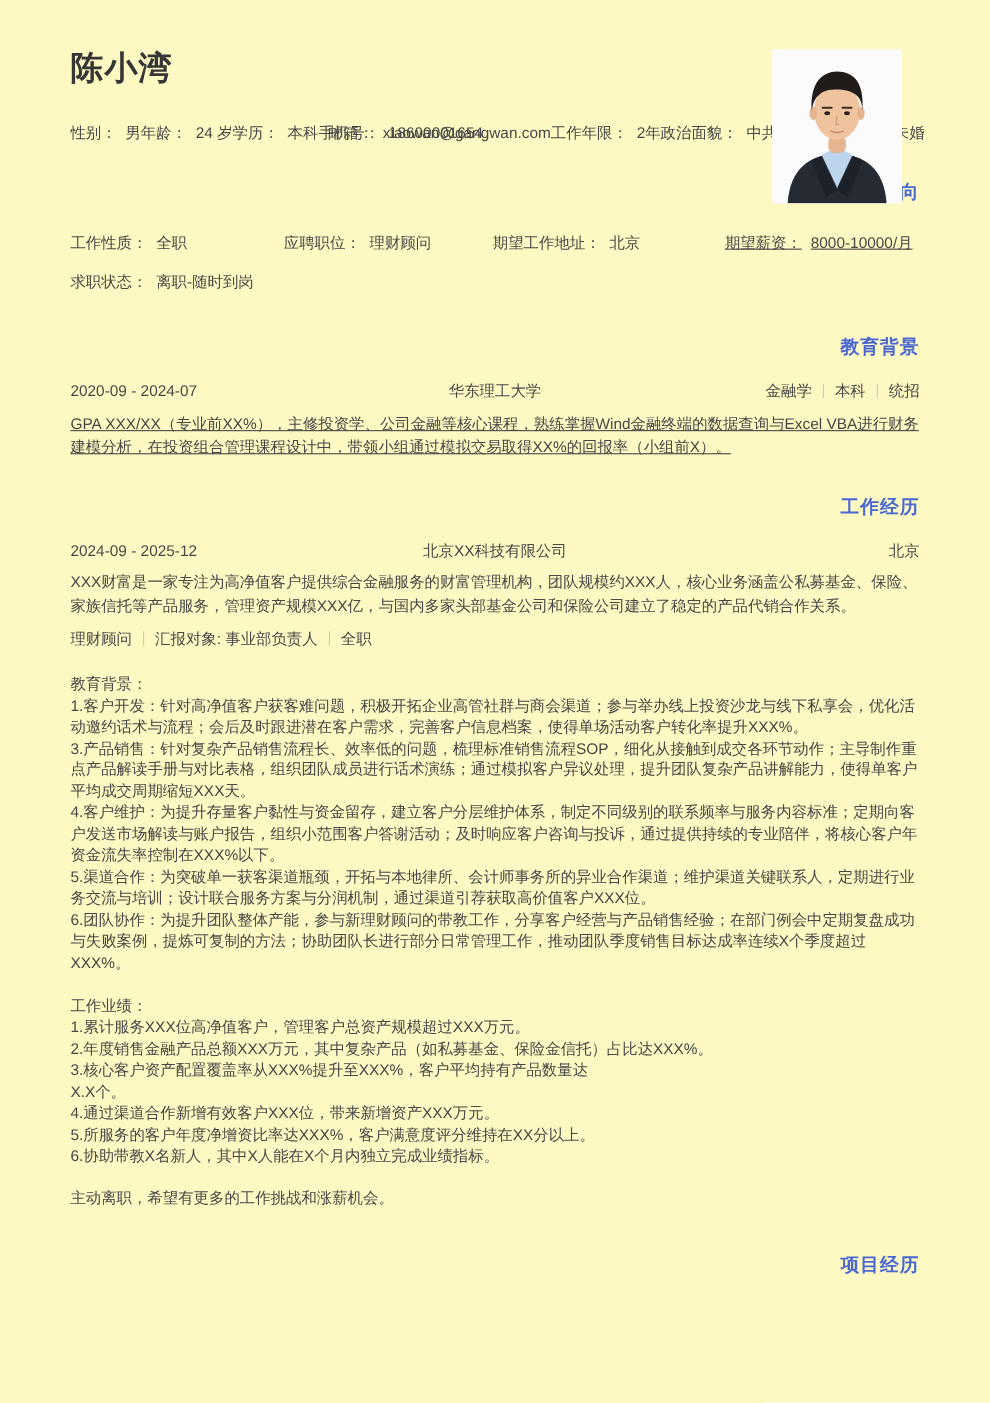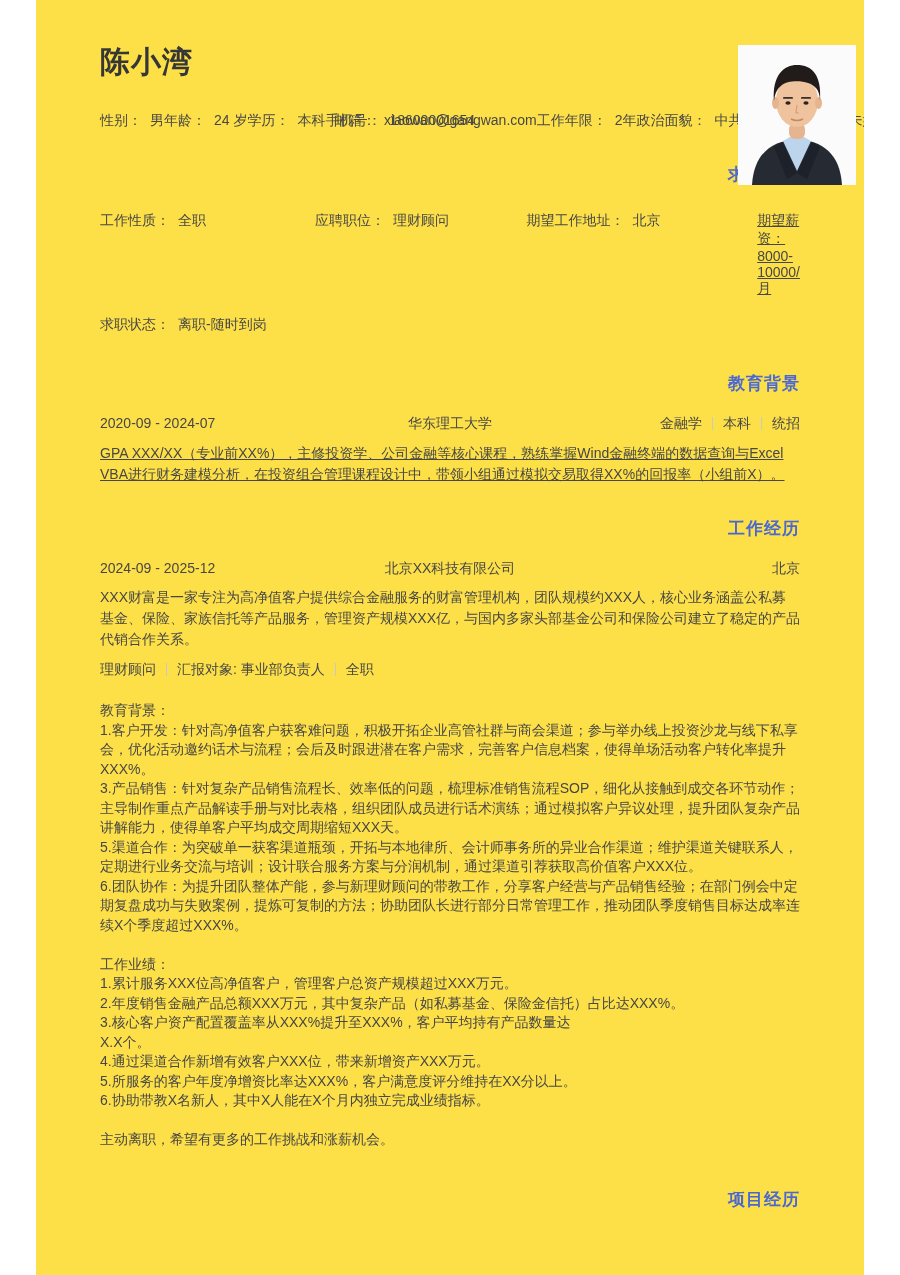--- a/index.html
+++ b/index.html
@@ -1,20 +1,20 @@
 <!DOCTYPE html>
 <html lang="zh"><head>
 <meta charset="utf-8">
 <style>
   * { margin:0; padding:0; box-sizing:border-box; }
   html,body { background:#ffffff; }
   body { font-family:"Liberation Sans","DejaVu Sans",sans-serif; }
   .page {
-    position:relative; width:828px; height:1275px; margin:0 auto;
-    background:#fde047; overflow:hidden; color:#3e3e3e;
+    position:relative; width:900px; height:1275px; margin:0 auto;
+    background:#fef9c3; overflow:hidden; color:#3e3e3e;
   }
   .content { padding:42px 64px 0 64px; }
 
   
   .header { position:relative; }
   .name { font-size:30px; font-weight:bold; color:#363636; letter-spacing:1px; margin-bottom:24px; }
   .info-grid { display:flex; }
   .info-col { display:flex; flex-direction:row; }
   .info-col.left  { width:234px; }
   .info-col.right { width:320px; }
@@ -48,21 +48,21 @@
     margin:0 10px; vertical-align:-2px;
   }
 
   .para { font-size:14px; line-height:21px; color:#474747; }
   .body-block p { font-size:14px; line-height:19.5px; color:#474747; white-space:pre-line; }
 
   .role-row { font-size:14px; color:#474747; }
 
   
   .mt-sec1 { margin-top:30px; }
-  .mt-row1 { margin-top:26px;gap:36px; }
+  .mt-row1 { margin-top:26px; }
   .mt-row2 { margin-top:18px; }
   .mt-sec2 { margin-top:38px; }
   .mt-edu-row { margin-top:20px; }
   .mt-edu-desc { margin-top:10px;text-decoration:underline; }
   .mt-sec3 { margin-top:32px; }
   .mt-work-row { margin-top:20px; }
   .mt-intro { margin-top:9px; }
   .mt-role { margin-top:11px; }
   .mt-body { margin-top:22px; }
   .gap-before { margin-top:19.5px; }
@@ -183,20 +183,21 @@
     <div class="para mt-intro">XXX财富是一家专注为高净值客户提供综合金融服务的财富管理机构，团队规模约XXX人，核心业务涵盖公私募基金、保险、家族信托等产品服务，管理资产规模XXX亿，与国内多家头部基金公司和保险公司建立了稳定的产品代销合作关系。</div>
 
     <div class="role-row mt-role">
       <span>理财顾问</span><span class="sep"></span><span>汇报对象: 事业部负责人</span><span class="sep"></span><span>全职</span>
     </div>
 
     <div class="body-block mt-body">
       <p>教育背景：</p>
       <p>1.客户开发：针对高净值客户获客难问题，积极开拓企业高管社群与商会渠道；参与举办线上投资沙龙与线下私享会，优化活动邀约话术与流程；会后及时跟进潜在客户需求，完善客户信息档案，使得单场活动客户转化率提升XXX%。</p>
       <p>3.产品销售：针对复杂产品销售流程长、效率低的问题，梳理标准销售流程SOP，细化从接触到成交各环节动作；主导制作重点产品解读手册与对比表格，组织团队成员进行话术演练；通过模拟客户异议处理，提升团队复杂产品讲解能力，使得单客户平均成交周期缩短XXX天。</p>
+      <p>4.客户维护：为提升存量客户黏性与资金留存，建立客户分层维护体系，制定不同级别的联系频率与服务内容标准；定期向客户发送市场解读与账户报告，组织小范围客户答谢活动；及时响应客户咨询与投诉，通过提供持续的专业陪伴，将核心客户年资金流失率控制在XXX%以下。</p>
       <p>5.渠道合作：为突破单一获客渠道瓶颈，开拓与本地律所、会计师事务所的异业合作渠道；维护渠道关键联系人，定期进行业务交流与培训；设计联合服务方案与分润机制，通过渠道引荐获取高价值客户XXX位。</p>
       <p>6.团队协作：为提升团队整体产能，参与新理财顾问的带教工作，分享客户经营与产品销售经验；在部门例会中定期复盘成功与失败案例，提炼可复制的方法；协助团队长进行部分日常管理工作，推动团队季度销售目标达成率连续X个季度超过XXX%。</p>
 
       <p class="gap-before">工作业绩：</p>
       <p>1.累计服务XXX位高净值客户，管理客户总资产规模超过XXX万元。</p>
       <p>2.年度销售金融产品总额XXX万元，其中复杂产品（如私募基金、保险金信托）占比达XXX%。</p>
       <p>3.核心客户资产配置覆盖率从XXX%提升至XXX%，客户平均持有产品数量达
 X.X个。</p>
       <p>4.通过渠道合作新增有效客户XXX位，带来新增资产XXX万元。</p>
       <p>5.所服务的客户年度净增资比率达XXX%，客户满意度评分维持在XX分以上。</p>

